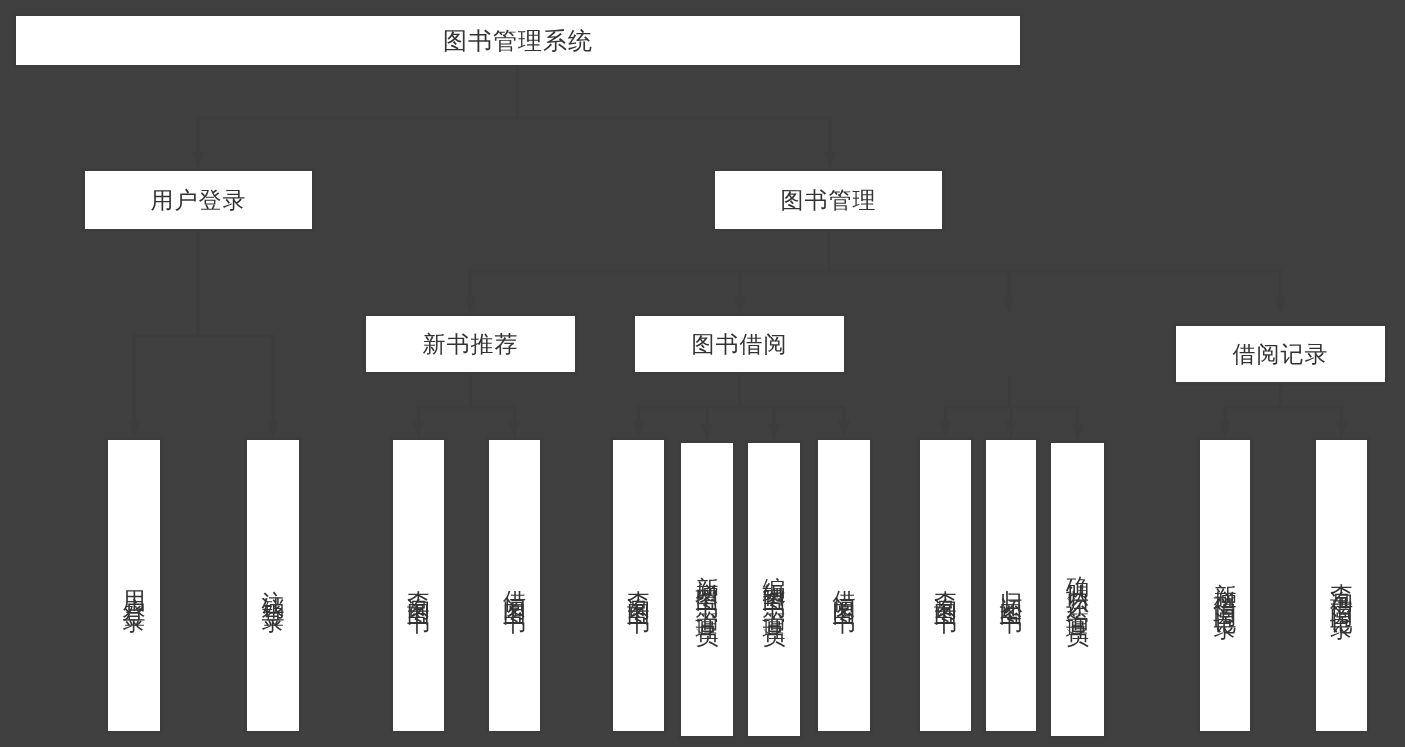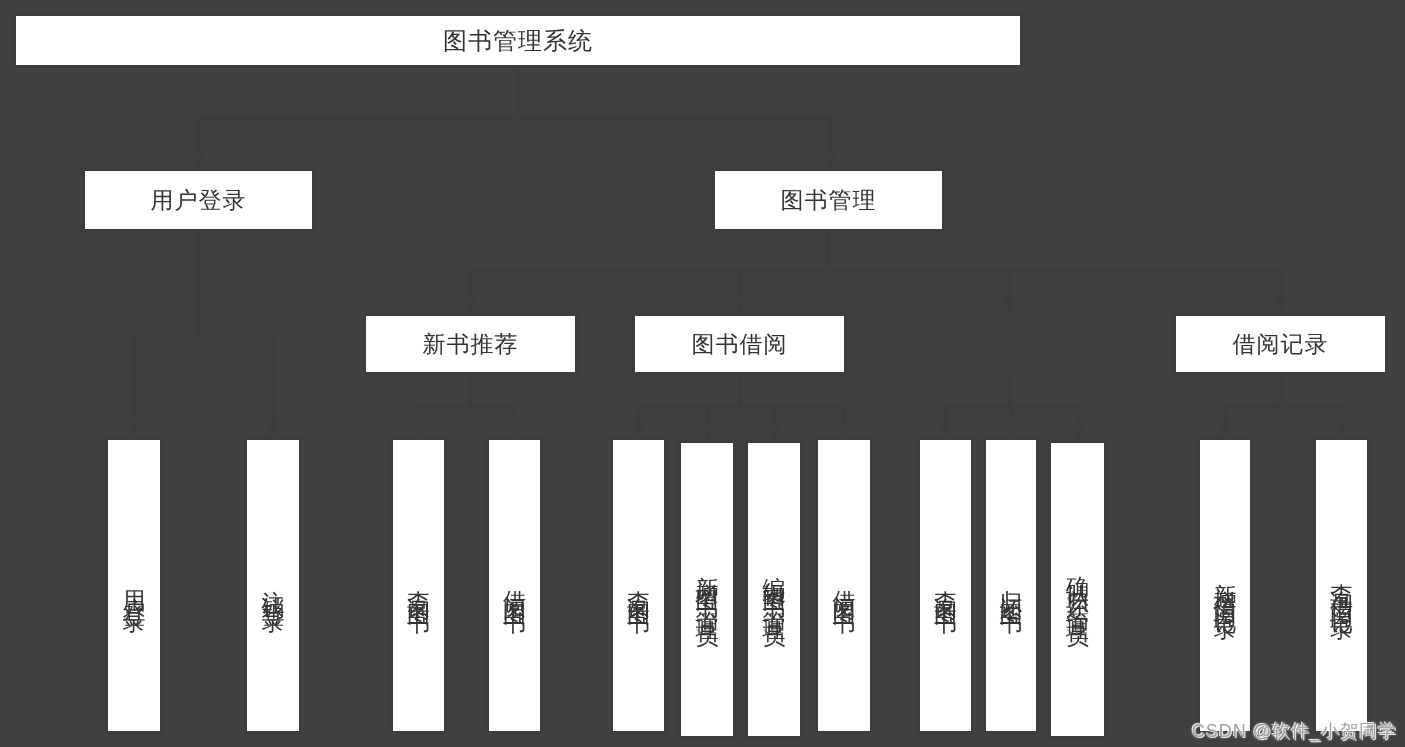--- a/index.html
+++ b/index.html
@@ -120,21 +120,21 @@
   <div class="node h" style="left:712px;top:168px;width:233px;height:64px;">
     <span class="lbl">图书管理</span>
   </div>
 
   <div class="node h" style="left:632px;top:313px;width:215px;height:62px;">
     <span class="lbl">图书借阅</span>
   </div>
   <div class="node h" style="left:363px;top:313px;width:215px;height:62px;">
     <span class="lbl">新书推荐</span>
   </div>
-  <div class="node h" style="left:1173px;top:313px;width:215px;height:62px;">
+  <div class="node h" style="left:1173px;top:323px;width:215px;height:62px;">
     <span class="lbl">借阅记录</span>
   </div>
 
   <div class="node v" style="left:105px;top:437px;width:58px;height:297px;">
     <span class="lbl">用户登录</span>
   </div>
   <div class="node v" style="left:244px;top:437px;width:58px;height:297px;">
     <span class="lbl">注销登录</span>
   </div>
 
@@ -168,15 +168,14 @@
     <span class="lbl">确认归还（管理员）</span>
   </div>
 
   <div class="node v" style="left:1197px;top:437px;width:56px;height:297px;">
     <span class="lbl">新增借阅记录</span>
   </div>
   <div class="node v" style="left:1313px;top:437px;width:57px;height:297px;">
     <span class="lbl">查询借阅记录</span>
   </div>
 
-  <div class="watermark">CSDN @软件_小贺同学</div>
 
 </div>
 
 </body></html>

